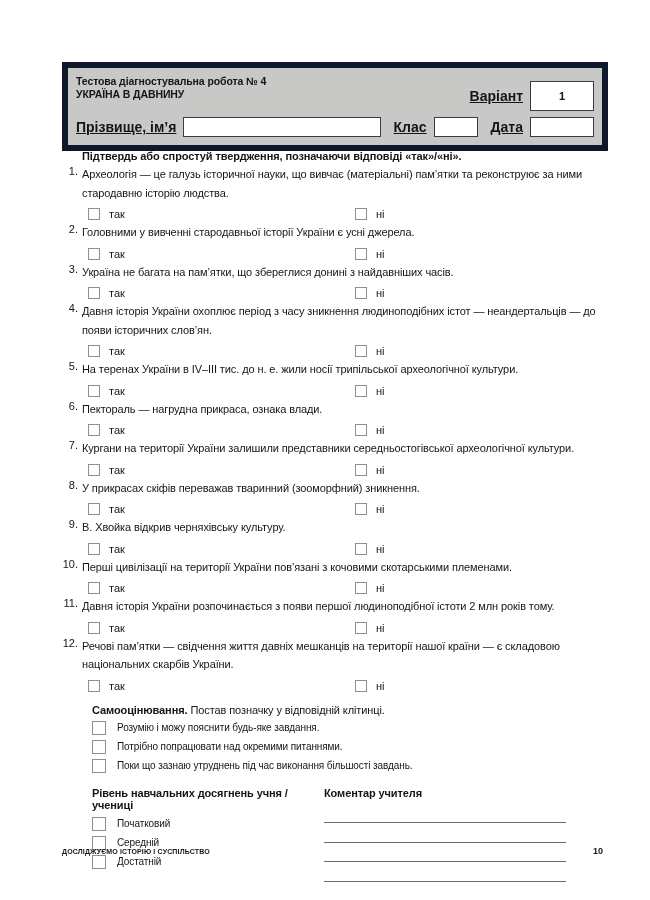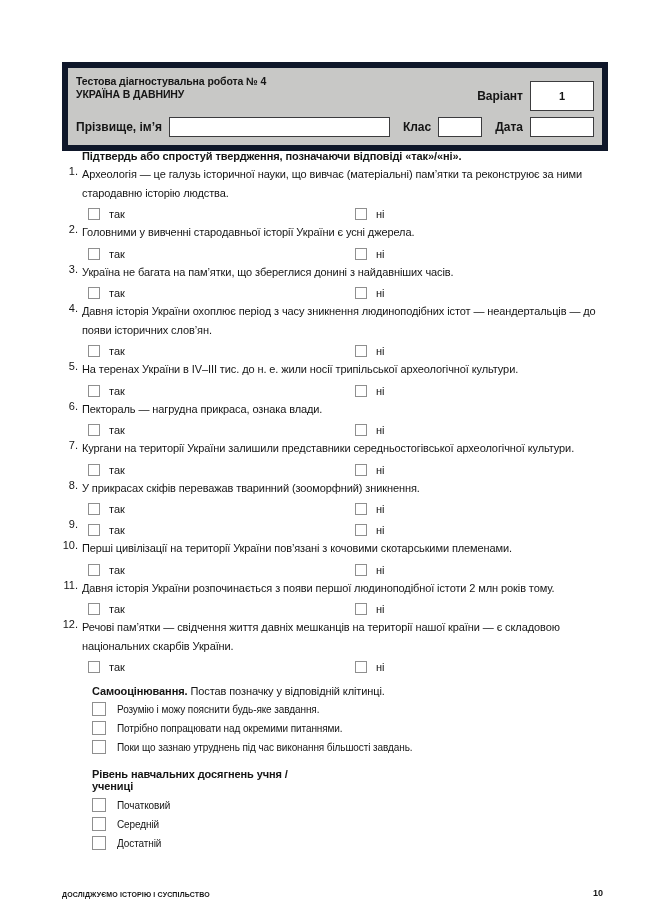--- a/index.html
+++ b/index.html
@@ -6,21 +6,21 @@
   html,body { background:#ffffff; }
   body { font-family:"Liberation Sans", sans-serif; color:#151515; }
   .page { position:relative; width:650px; height:900px; background:#fff; overflow:hidden; }
 
   
   .header-box { position:absolute; left:62px; top:62px; width:546px; background:#c8c8c6;
                 border:6px solid #0f172a; padding:7px 8px 8px 8px; }
   .hdr-row1 { display:flex; justify-content:space-between; align-items:flex-start; }
   .title-block { font-weight:bold; font-size:10.5px; line-height:13px; letter-spacing:-0.1px; }
   .variant-group { display:flex; align-items:center; gap:7px; margin-top:6px; }
-  .hdr-label { font-weight:bold; font-size:12px; white-space:nowrap; }
+  .hdr-label { font-weight:bold; font-size:14px; white-space:nowrap;text-decoration:underline; }
   .field { background:#fff; border:1px solid #3c3c3e; }
   .variant-box { width:64px; height:30px; display:flex; align-items:center; justify-content:center;
                  font-weight:bold; font-size:11px; }
   .hdr-row2 { display:flex; align-items:center; gap:7px; margin-top:6px; }
   .name-field { flex:1; height:20px; }
   .class-field { width:44px; height:20px; }
   .date-field { width:64px; height:20px; }
   .ml { margin-left:6px; }
 
   
@@ -47,22 +47,22 @@
   .check-label { font-size:10px; letter-spacing:-0.1px; }
 
   
   .level-section { display:flex; margin-top:14px; margin-left:34px; }
   .level-col { width:232px; }
   .col-title { font-weight:bold; font-size:11px; letter-spacing:-0.1px; margin-bottom:6px; }
   .comment-col { width:242px; }
   .comment-line { height:18.5px; border-bottom:1px solid #6a6a6a; margin-top:1px; }
 
   
-  .footer { position:absolute; left:62px; right:47px; top:888px; display:flex;
-            justify-content:space-between; align-items:flex-end; }
+  .footer { position:absolute; left:62px; right:47px; top:846px; display:flex;
+            justify-content:space-between; align-items:center; }
   .footer-left { font-weight:bold; font-size:7px; letter-spacing:0.15px; }
   .footer-page { font-weight:bold; font-size:9px; }
 </style>
 </head>
 <body>
 
 <div class="page">
 
   <div class="header-box">
     <div class="hdr-row1">
@@ -223,20 +223,21 @@
           <span class="checkbox"></span>
           <span class="opt-label">ні</span>
         </span>
       </div>
     </div>
   </div>
 
   <div class="question">
     <span class="q-num">9.</span>
     <div class="q-body">
+      <span class="q-text">В. Хвойка відкрив черняхівську культуру.</span>
       <div class="answer-row">
         <span class="opt opt-yes">
           <span class="checkbox"></span>
           <span class="opt-label">так</span>
         </span>
         <span class="opt opt-no">
           <span class="checkbox"></span>
           <span class="opt-label">ні</span>
         </span>
       </div>
@@ -332,20 +333,29 @@
     <span class="check-label">Середній</span>
   </div>
 
   <div class="check-item">
     <span class="checkbox lg"></span>
     <span class="check-label">Достатній</span>
   </div>
 
 </div>
       </div>
+      <div class="comment-col">
+        <div class="col-title">Коментар учителя</div>
+        <div id="comment-lines">
+            <div class="comment-line"></div>
+            <div class="comment-line"></div>
+            <div class="comment-line"></div>
+            <div class="comment-line"></div>
+          </div>
+      </div>
     </div>
   </div>
 
   <div class="footer">
     <span class="footer-left">ДОСЛІДЖУЄМО ІСТОРІЮ І СУСПІЛЬСТВО</span>
     <span class="footer-page">10</span>
   </div>
 </div>
 
 </body></html>

